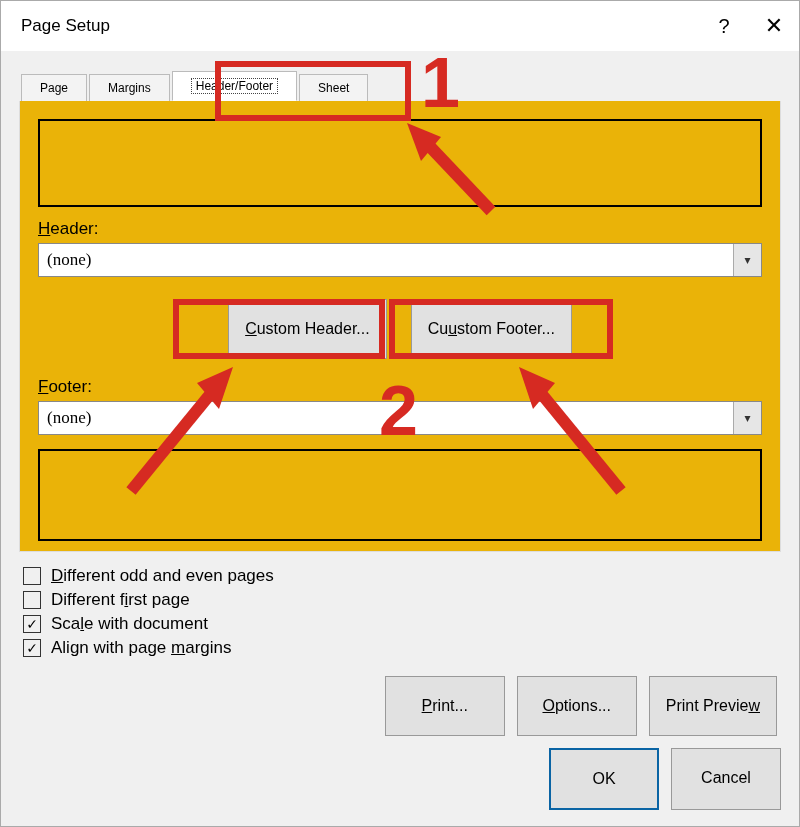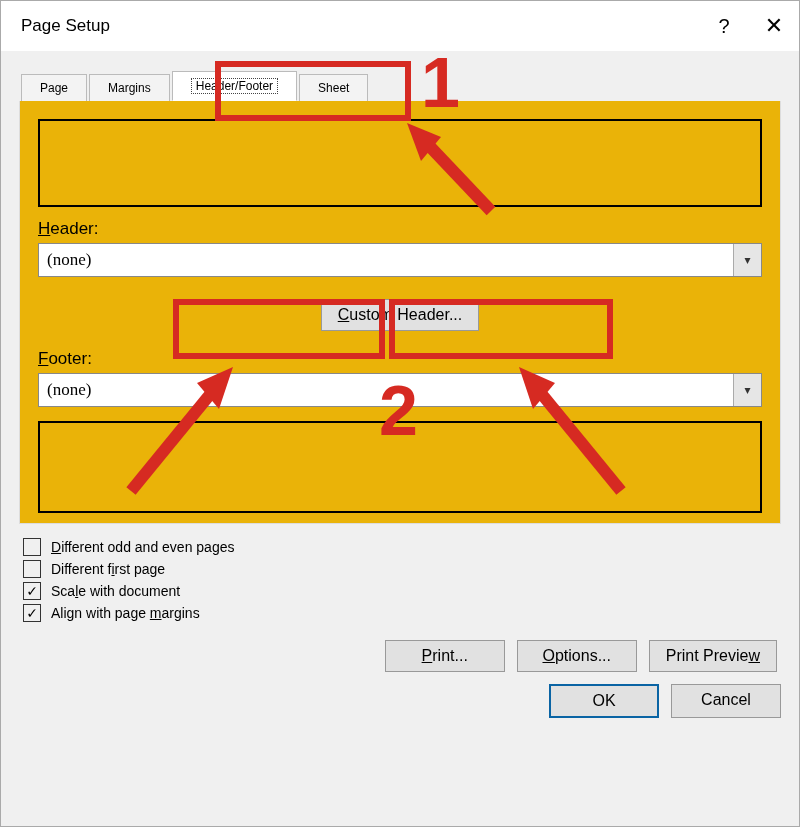--- a/index.html
+++ b/index.html
@@ -113,31 +113,31 @@
   }
   .custom-btn-row {
     display: flex;
     justify-content: center;
     gap: 24px;
     margin: 22px 0 18px 0;
   }
   .btn {
     background: #e1e1e1;
     border: 1px solid #999;
-    padding: 6px 16px;
+    padding: 20px 16px;
     font-size: 16px;
     cursor: default;
     min-width: 120px;
     text-align: center;
   }
   .checkbox-row {
     display: flex;
     align-items: center;
     margin: 4px 0;
-    font-size: 14px;
+    font-size: 17px;
   }
   .checkbox {
     width: 18px;
     height: 18px;
     border: 1px solid #333;
     margin-right: 10px;
     display: flex;
     align-items: center;
     justify-content: center;
     font-size: 14px;
@@ -212,20 +212,21 @@
     <div class="field-label"><span class="underline">H</span><span>eader:</span></div>
     <div class="combo">
       <div class="combo-value">(none)</div>
       <div class="combo-btn">
         <span>▾</span>
       </div>
     </div>
 
     <div class="custom-btn-row">
       <div class="btn"><span class="underline">C</span><span>ustom Header...</span></div>
+      <div class="btn"><span>Cu</span><span class="underline">u</span><span>stom Footer...</span></div>
     </div>
 
     <div class="field-label"><span class="underline">F</span><span>ooter:</span></div>
     <div class="combo">
       <div class="combo-value">(none)</div>
       <div class="combo-btn">
         <span>▾</span>
       </div>
     </div>
 

